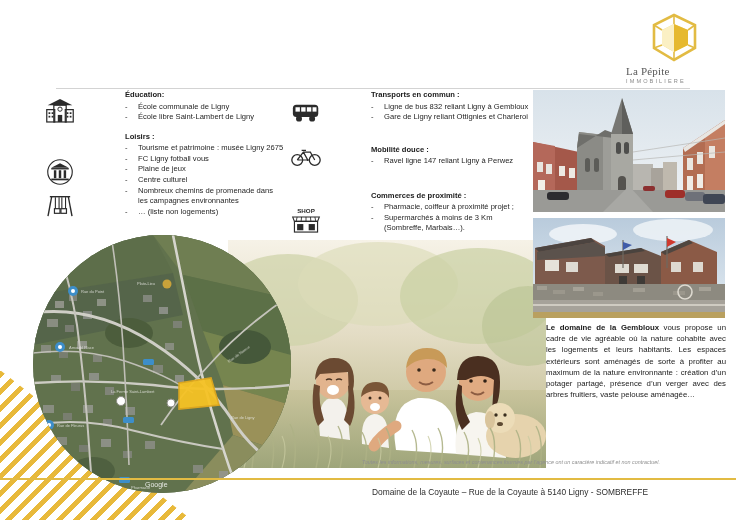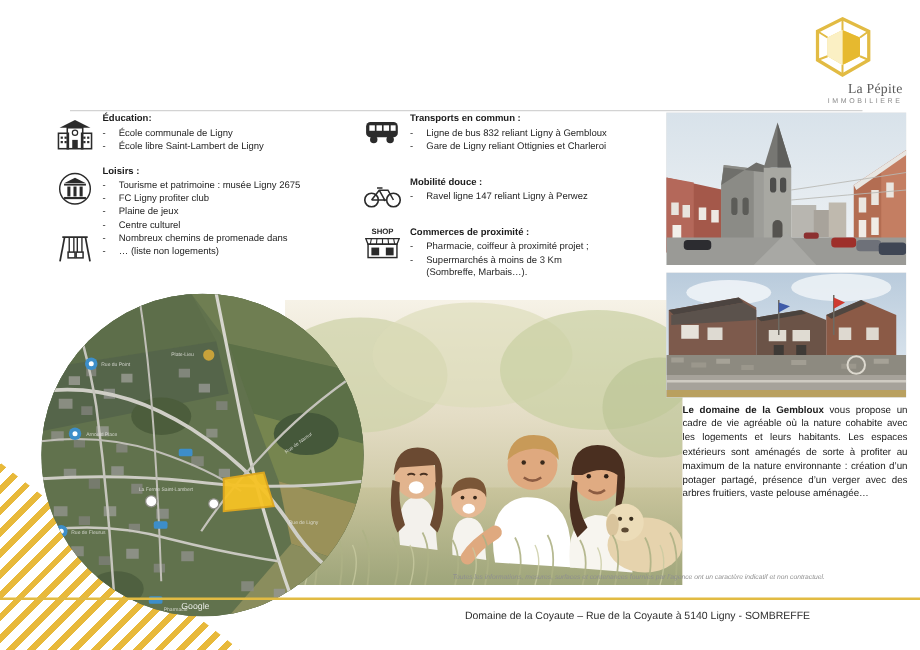--- a/index.html
+++ b/index.html
@@ -33,21 +33,21 @@
     z-index: 1;
     clip-path: polygon(0 0, 64% 100%, 0 100%);
   }
 
   
   .logo {
     position: absolute;
     right: 14px;
     top: 12px;
     width: 96px;
-    text-align: right;
+    text-align: left;
     z-index: 6;
   }
   .logo-mark {
     width: 52px;
     height: 52px;
     margin: 0 auto;
   }
   .logo-name {
     font-size: 11px;
     color: #5a5a5a;
@@ -86,22 +86,23 @@
   
   .info-col {
     position: absolute;
     z-index: 5;
   }
   .col-left  { left: 38px;  top: 90px;  width: 250px; }
   .col-right { left: 284px; top: 90px;  width: 250px; }
 
   .info-block {
     display: flex;
-    align-items: flex-start;
+    align-items: flex-end;
     margin-bottom: 9px;
+    gap: 43px;
   }
   .info-icon {
     width: 44px;
     min-width: 44px;
     padding-top: 5px;
     display: flex;
     justify-content: center;
   }
   .info-body { flex: 1; }
   .info-head {
@@ -304,21 +305,21 @@
       </div>
       <div class="info-body">
         <div class="info-head">Loisirs :</div>
         <div class="info-list">
           <div class="info-item">
             <span class="info-dash">-</span>
             <span>Tourisme et patrimoine : musée Ligny 2675</span>
           </div>
           <div class="info-item">
             <span class="info-dash">-</span>
-            <span>FC Ligny profiter club</span>
+            <span>FC Ligny fotball vous</span>
           </div>
           <div class="info-item">
             <span class="info-dash">-</span>
             <span>Plaine de jeux</span>
           </div>
           <div class="info-item">
             <span class="info-dash">-</span>
             <span>Centre culturel</span>
           </div>
         </div>
@@ -338,20 +339,21 @@
           <line x1="22" y1="4.5" x2="22" y2="17" stroke="#2b2b2b" stroke-width="1.2"></line>
           <rect x="17" y="17" width="6" height="5" fill="none" stroke="#2b2b2b" stroke-width="1.3"></rect>
         </svg>
       </div>
       <div class="info-body">
         <div class="info-list">
           <div class="info-item">
             <span class="info-dash">-</span>
             <span>Nombreux chemins de promenade dans</span>
           </div>
+          <div class="info-cont">les campagnes environnantes</div>
           <div class="info-item">
             <span class="info-dash">-</span>
             <span>… (liste non logements)</span>
           </div>
         </div>
       </div>
     </div>
   </div>
 
   <div class="info-col col-right">
@@ -376,21 +378,21 @@
             <span>Ligne de bus 832 reliant Ligny à Gembloux</span>
           </div>
           <div class="info-item">
             <span class="info-dash">-</span>
             <span>Gare de Ligny reliant Ottignies et Charleroi</span>
           </div>
         </div>
       </div>
     </div>
 
-    <div class="info-block" style="margin-bottom:14px;">
+    <div class="info-block" style="margin-bottom:24px;">
       <div class="info-icon">
         <svg viewBox="0 0 36 24" width="32" height="21">
           <circle cx="8" cy="16" r="6.2" fill="none" stroke="#2b2b2b" stroke-width="1.5"></circle>
           <circle cx="28" cy="16" r="6.2" fill="none" stroke="#2b2b2b" stroke-width="1.5"></circle>
           <path d="M8 16 L15 7 L23 7 L28 16 M15 7 L20 16 L8 16" fill="none" stroke="#2b2b2b" stroke-width="1.4"></path>
           <line x1="13" y1="5" x2="18" y2="5" stroke="#2b2b2b" stroke-width="1.4"></line>
           <circle cx="20" cy="16" r="1.1" fill="#2b2b2b"></circle>
         </svg>
       </div>
       <div class="info-body">

